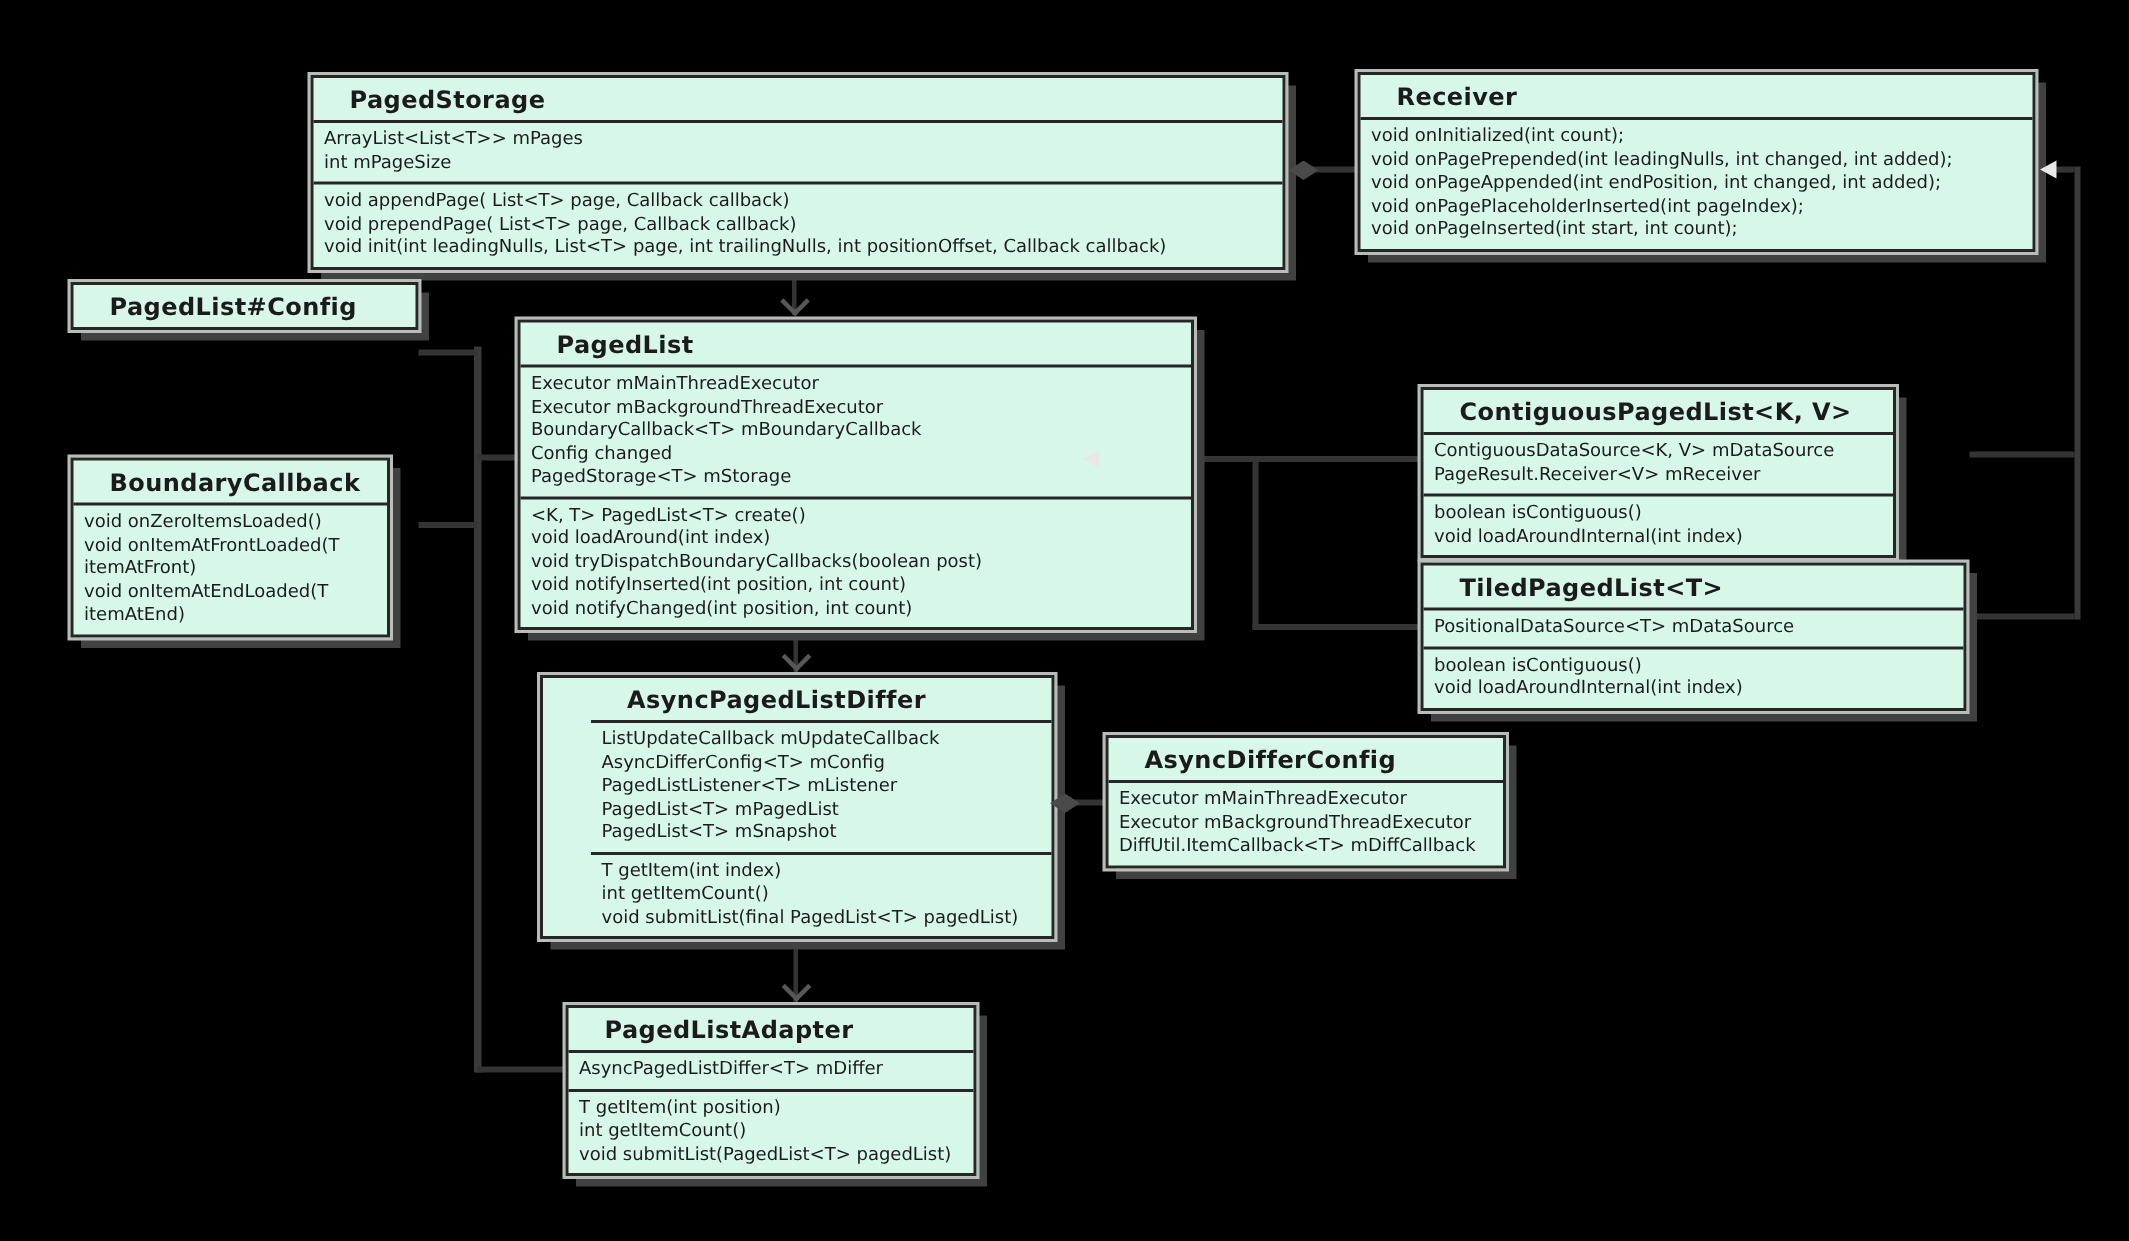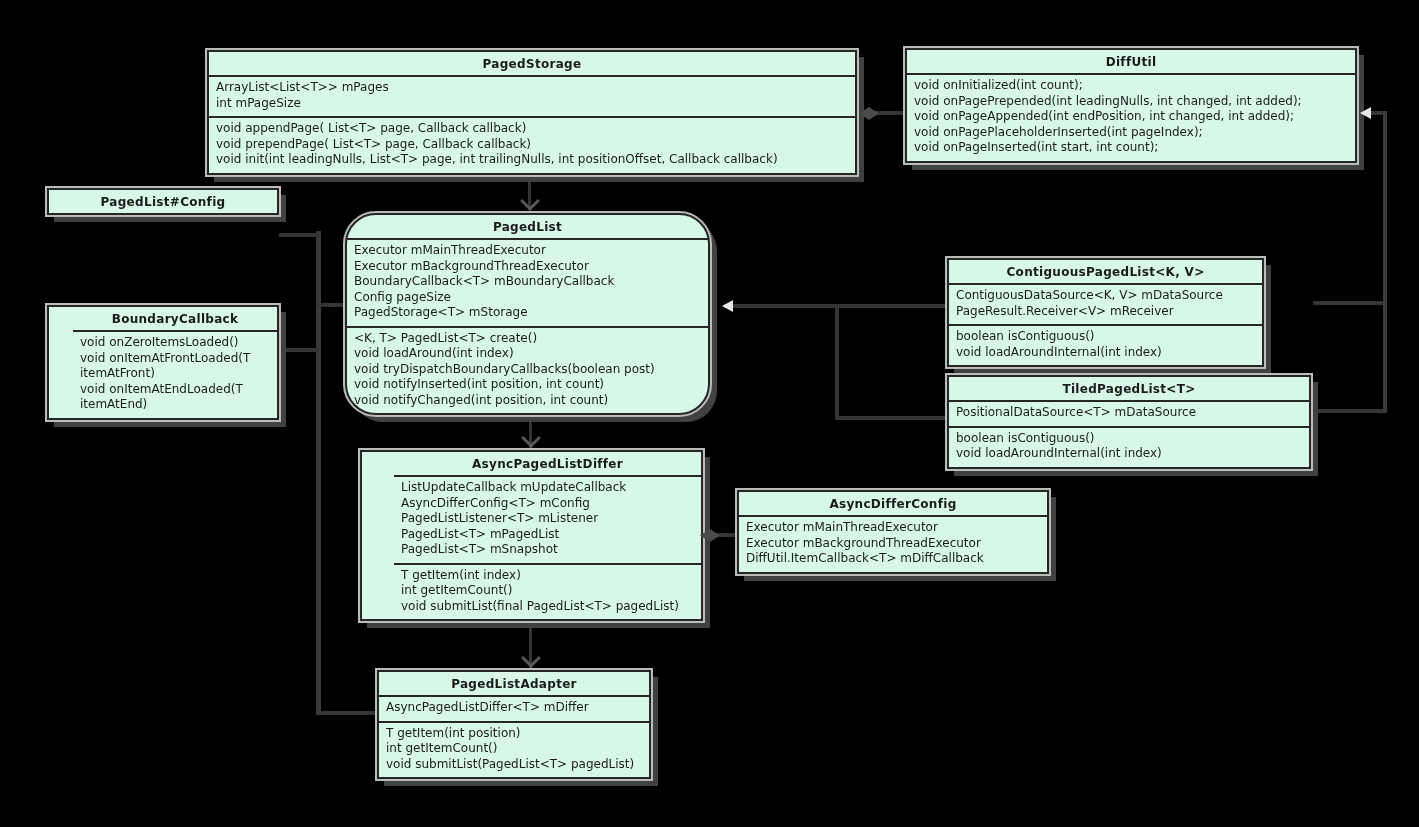--- a/index.html
+++ b/index.html
@@ -4,22 +4,22 @@
 <title></title>
 <style>
   html,body{margin:0;padding:0;background:#000;}
   body{position:relative;width:1419px;height:827px;overflow:hidden;
        font-family:"DejaVu Sans","Liberation Sans",sans-serif;}
   .canvas{position:absolute;inset:0;}
   
   .box{position:absolute;background:#d7f8e9;border:2px solid #262626;
        outline:2px solid #b8bdba;box-shadow:7px 7px 0 0 #414141;
        color:#1b1b1b;z-index:2;box-sizing:border-box;}
-  .title{font-weight:bold;text-align:center;font-size:12px;
-         padding:5px 8px 4px;letter-spacing:.3px;}
+  .title{font-weight:bold;font-size:16px;
+         padding:5px 8px 4px;letter-spacing:.3px;margin-left:16px;}
   .cmp{border-top:2px solid #262626;padding:3px 7px 5px;
        font-size:12px;line-height:15.5px;}
   .line{white-space:normal;}
   
   .conn{position:absolute;background:#343434;z-index:1;}
   .rail{background:#3a3a3a;}
   
   .arrow-down{position:absolute;width:11px;height:11px;z-index:3;
       border-right:3px solid #575757;border-bottom:3px solid #575757;
       transform:rotate(45deg);background:transparent;}
@@ -75,50 +75,50 @@
       <div class="line">int mPageSize</div>
     </div>
     <div class="cmp">
       <div class="line">void appendPage( List&lt;T&gt; page, Callback callback)</div>
       <div class="line">void prependPage( List&lt;T&gt; page, Callback callback)</div>
       <div class="line">void init(int leadingNulls, List&lt;T&gt; page, int trailingNulls, int positionOffset, Callback callback)</div>
     </div>
   </div>
 
   <div class="box" style="left:905px;top:48px;width:452px;">
-    <div class="title">DiffUtil</div>
+    <div class="title">Receiver</div>
     <div class="cmp">
       <div class="line">void onInitialized(int count);</div>
       <div class="line">void onPagePrepended(int leadingNulls, int changed, int added);</div>
       <div class="line">void onPageAppended(int endPosition, int changed, int added);</div>
       <div class="line">void onPagePlaceholderInserted(int pageIndex);</div>
       <div class="line">void onPageInserted(int start, int count);</div>
     </div>
   </div>
 
   <div class="box" style="left:47px;top:188px;width:232px;">
     <div class="title">PagedList#Config</div>
   </div>
 
-  <div class="box" style="left:47px;top:305px;width:232px;padding-left:24px;">
+  <div class="box" style="left:47px;top:305px;width:213px;">
     <div class="title">BoundaryCallback</div>
     <div class="cmp">
       <div class="line">void onZeroItemsLoaded()</div>
       <div class="line">void onItemAtFrontLoaded(T itemAtFront)</div>
       <div class="line">void onItemAtEndLoaded(T itemAtEnd)</div>
     </div>
   </div>
 
-  <div class="box" style="left:345px;top:213px;width:365px;border-radius:31px;">
+  <div class="box" style="left:345px;top:213px;width:451px;">
     <div class="title">PagedList</div>
     <div class="cmp">
       <div class="line">Executor mMainThreadExecutor</div>
       <div class="line">Executor mBackgroundThreadExecutor</div>
       <div class="line">BoundaryCallback&lt;T&gt; mBoundaryCallback</div>
-      <div class="line">Config pageSize</div>
+      <div class="line">Config changed</div>
       <div class="line">PagedStorage&lt;T&gt; mStorage</div>
     </div>
     <div class="cmp">
       <div class="line">&lt;K, T&gt; PagedList&lt;T&gt; create()</div>
       <div class="line">void loadAround(int index)</div>
       <div class="line">void tryDispatchBoundaryCallbacks(boolean post)</div>
       <div class="line">void notifyInserted(int position, int count)</div>
       <div class="line">void notifyChanged(int position, int count)</div>
     </div>
   </div>
@@ -155,21 +155,21 @@
       <div class="line">PagedList&lt;T&gt; mPagedList</div>
       <div class="line">PagedList&lt;T&gt; mSnapshot</div>
     </div>
     <div class="cmp">
       <div class="line">T getItem(int index)</div>
       <div class="line">int getItemCount()</div>
       <div class="line">void submitList(final PagedList&lt;T&gt; pagedList)</div>
     </div>
   </div>
 
-  <div class="box" style="left:737px;top:490px;width:312px;">
+  <div class="box" style="left:737px;top:490px;width:267px;">
     <div class="title">AsyncDifferConfig</div>
     <div class="cmp">
       <div class="line">Executor mMainThreadExecutor</div>
       <div class="line">Executor mBackgroundThreadExecutor</div>
       <div class="line">DiffUtil.ItemCallback&lt;T&gt; mDiffCallback</div>
     </div>
   </div>
 
   <div class="box" style="left:377px;top:670px;width:274px;">
     <div class="title">PagedListAdapter</div>

